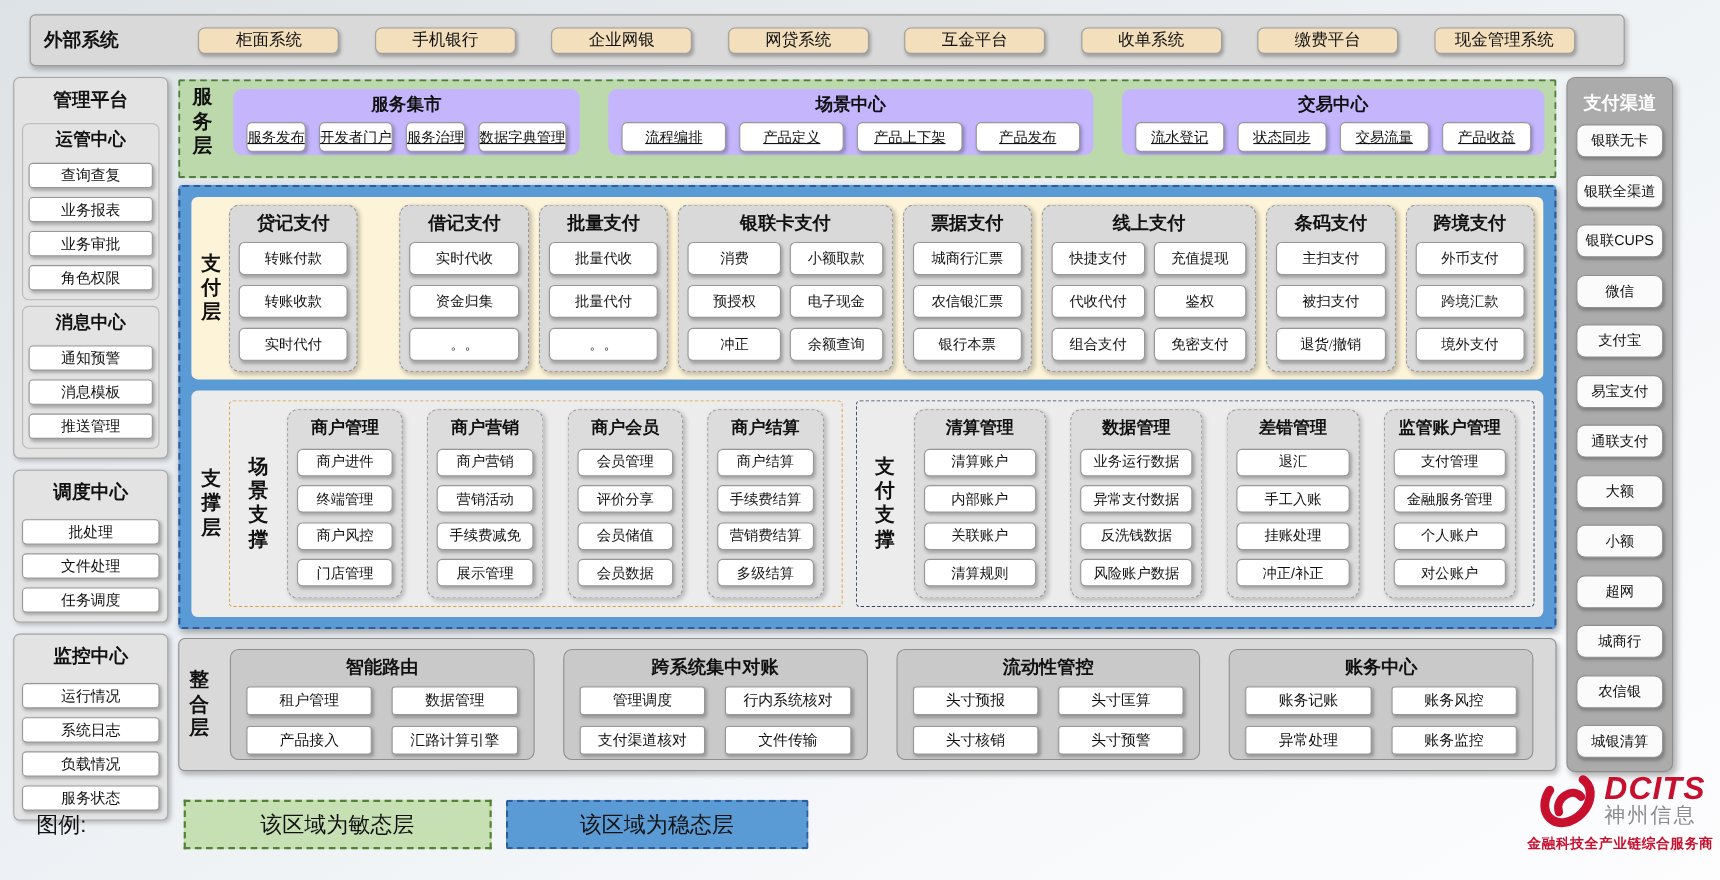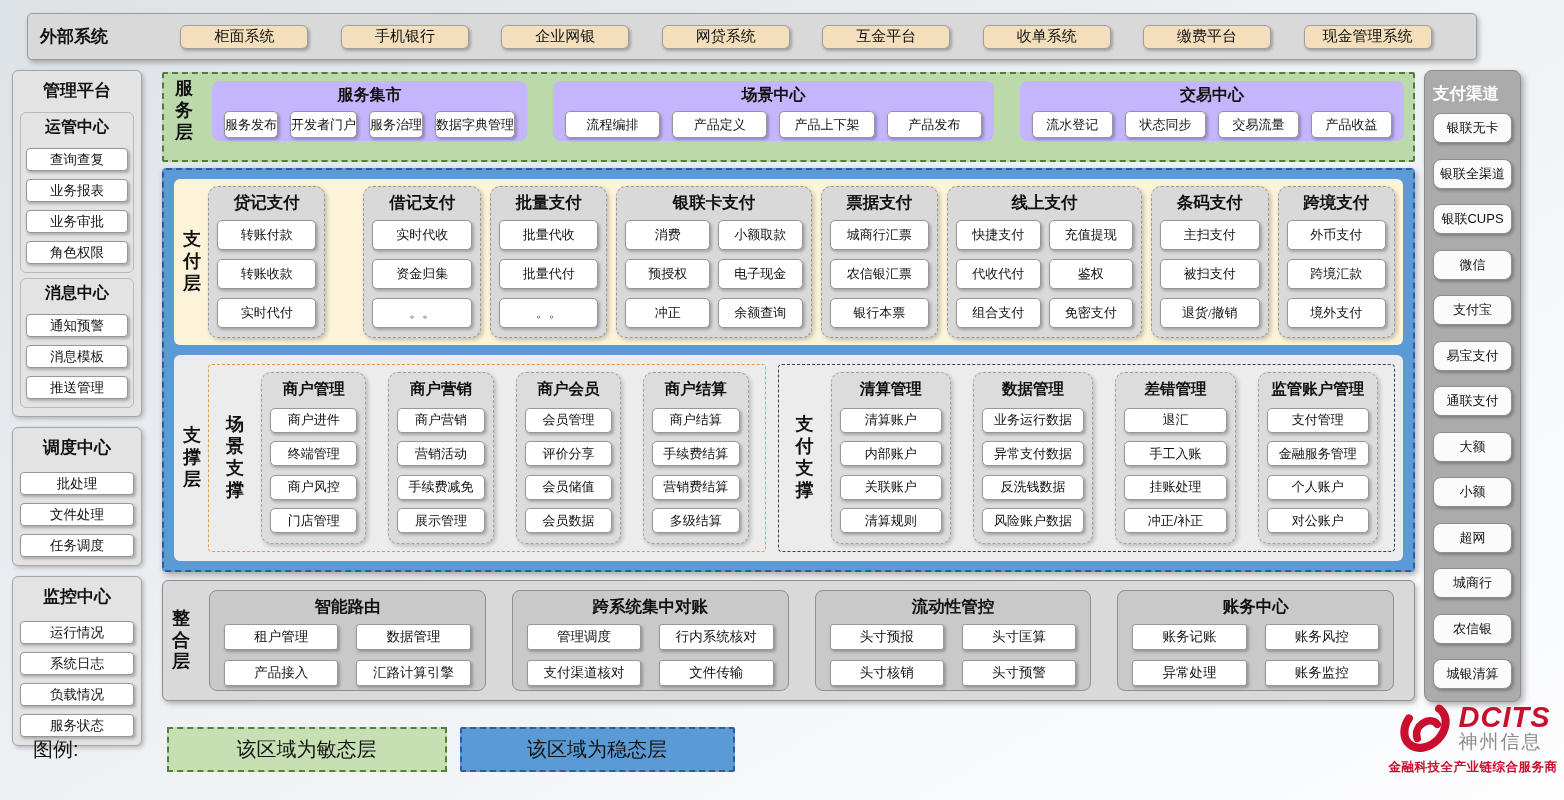--- a/index.html
+++ b/index.html
@@ -19,21 +19,21 @@
   
   .topbar { position:absolute; left:27px; top:13px; width:1450px; height:47px;
     background:#d9d9d9; border:1.5px solid #9a9a9a; border-radius:5px;
     display:flex; align-items:center; padding:0 12px; box-shadow:2px 3px 5px rgba(0,0,0,.25); }
   .topbar-label { font-weight:bold; font-size:17px; width:108px; }
   .topbar-buttons { flex:1; display:flex; justify-content:space-evenly; }
   .tanbtn { width:128px; height:24px; background:#f4dfbc; border:1px solid #9f9f9f;
     border-radius:6px; font-size:15px; }
 
   
-  .left-sidebar { position:absolute; left:12px; top:70px; width:130px; height:632px;
+  .left-sidebar { position:absolute; left:12px; top:70px; width:141px; height:632px;
     display:flex; flex-direction:column; justify-content:space-between; gap:10px; }
   .side-panel { background:#e3e3e3; border:1.2px solid #a6a6a6; border-radius:6px;
     padding:4px 7px 8px; box-shadow:2px 2px 4px rgba(0,0,0,.22); }
   .side-title { font-weight:bold; font-size:17px; text-align:center; padding:4px 0 5px; }
   .side-group { border:1px solid #b9b9b9; border-radius:6px; margin-top:5px; padding:2px 5px 8px; }
   .side-group-title { font-weight:bold; font-size:16px; text-align:center; padding:2px 0; }
   .sbtn { height:23px; margin-top:8px; font-size:13.5px; border-radius:4px; }
 
   
   .vwrap { flex:0 0 32px; display:flex; align-items:center; justify-content:center; }
@@ -42,21 +42,21 @@
 
   
   .service-layer { position:absolute; left:162px; top:72px; width:1253px; height:90px;
     background:#bcd9ab; border:2px dashed #4f7d3c; border-radius:2px;
     display:flex; padding:7px 9px 19px 4px; gap:12px; }
   .svc-group { background:#c4b5fd; border-radius:8px; padding:2px 12px 8px;
     display:flex; flex-direction:column; }
   .svc-group:nth-child(2) { flex:1.25; } .svc-group:nth-child(3) { flex:1.08; } .svc-group:nth-child(4) { flex:1; }
   .svc-title { font-weight:bold; font-size:16px; text-align:center; padding:2px 0 5px; }
   .svc-btns { flex:1; display:flex; gap:12px; align-items:center; }
-  .svc-btn { flex:1; height:27px; border-radius:5px; }
+  .svc-btn { flex:1; height:27px; border-radius:5px;text-decoration:underline; }
 
   
   .stable { position:absolute; left:162px; top:168px; width:1253px; height:404px;
     background:#5b9bd5; border:2.5px dashed #2e5d9e; border-radius:4px;
     display:flex; flex-direction:column; gap:10px; padding:9px 10px; box-shadow:2px 3px 6px rgba(0,0,0,.3); }
 
   .payment-layer { height:166px; background:#fdf3d8; border-radius:6px; display:flex; padding:7px 8px 7px 2px; }
   .pay-groups { flex:1; display:flex; gap:9px; }
   .pay-group { flex:1 1 0; background:#d9d9d9; border:1.5px dashed #989898; border-radius:10px;
     padding:2px 8px 9px; display:flex; flex-direction:column; box-shadow:2px 2px 4px rgba(0,0,0,.22); }
@@ -84,21 +84,21 @@
   .int-group { flex:1 1 0; background:#c9c9c9; border:1px solid #8f8f8f; border-radius:8px;
     padding:2px 14px 10px; display:flex; flex-direction:column; }
   .int-title { font-weight:bold; font-size:16.5px; text-align:center; padding:3px 0 6px; }
   .int-grid { flex:1; display:grid; grid-template-columns:1fr 1fr; gap:10px 18px; grid-auto-rows:1fr; }
   .int-btn { min-height:26px; border-radius:3px; font-size:13.5px; }
 
   
   .channels { position:absolute; left:1424px; top:70px; width:97px; height:632px;
     background:#ababab; border:1px solid #8d8d8d; border-radius:8px;
     display:flex; flex-direction:column; padding:10px 8px 12px; box-shadow:3px 3px 6px rgba(0,0,0,.3); }
-  .channels-title { color:#fff; font-weight:bold; font-size:16.5px; margin:2px 0 8px; white-space:nowrap; }
+  .channels-title { color:#fff; font-weight:bold; font-size:16.5px; text-align:center; margin:2px 0 8px; white-space:nowrap; }
   .channels-list { flex:1; display:flex; flex-direction:column; justify-content:space-between; }
   .chbtn { height:30px; border-radius:8px; background:#fbfbfb; border:1px solid #8f8f8f; font-size:13px; }
 
   
   .legend { position:absolute; left:33px; top:727px; display:flex; align-items:center; gap:13px; }
   .legend-label { font-size:20px; }
   .legend-box { width:280px; height:45px; display:flex; align-items:center; justify-content:center; font-size:20px; }
   .legend-green { background:#c6e0b4; border:2px dashed #538135; margin-left:75px; }
   .legend-blue { background:#5b9bd5; border:2px dashed #2e5d9e; width:275px; border-radius:2px; }
 

